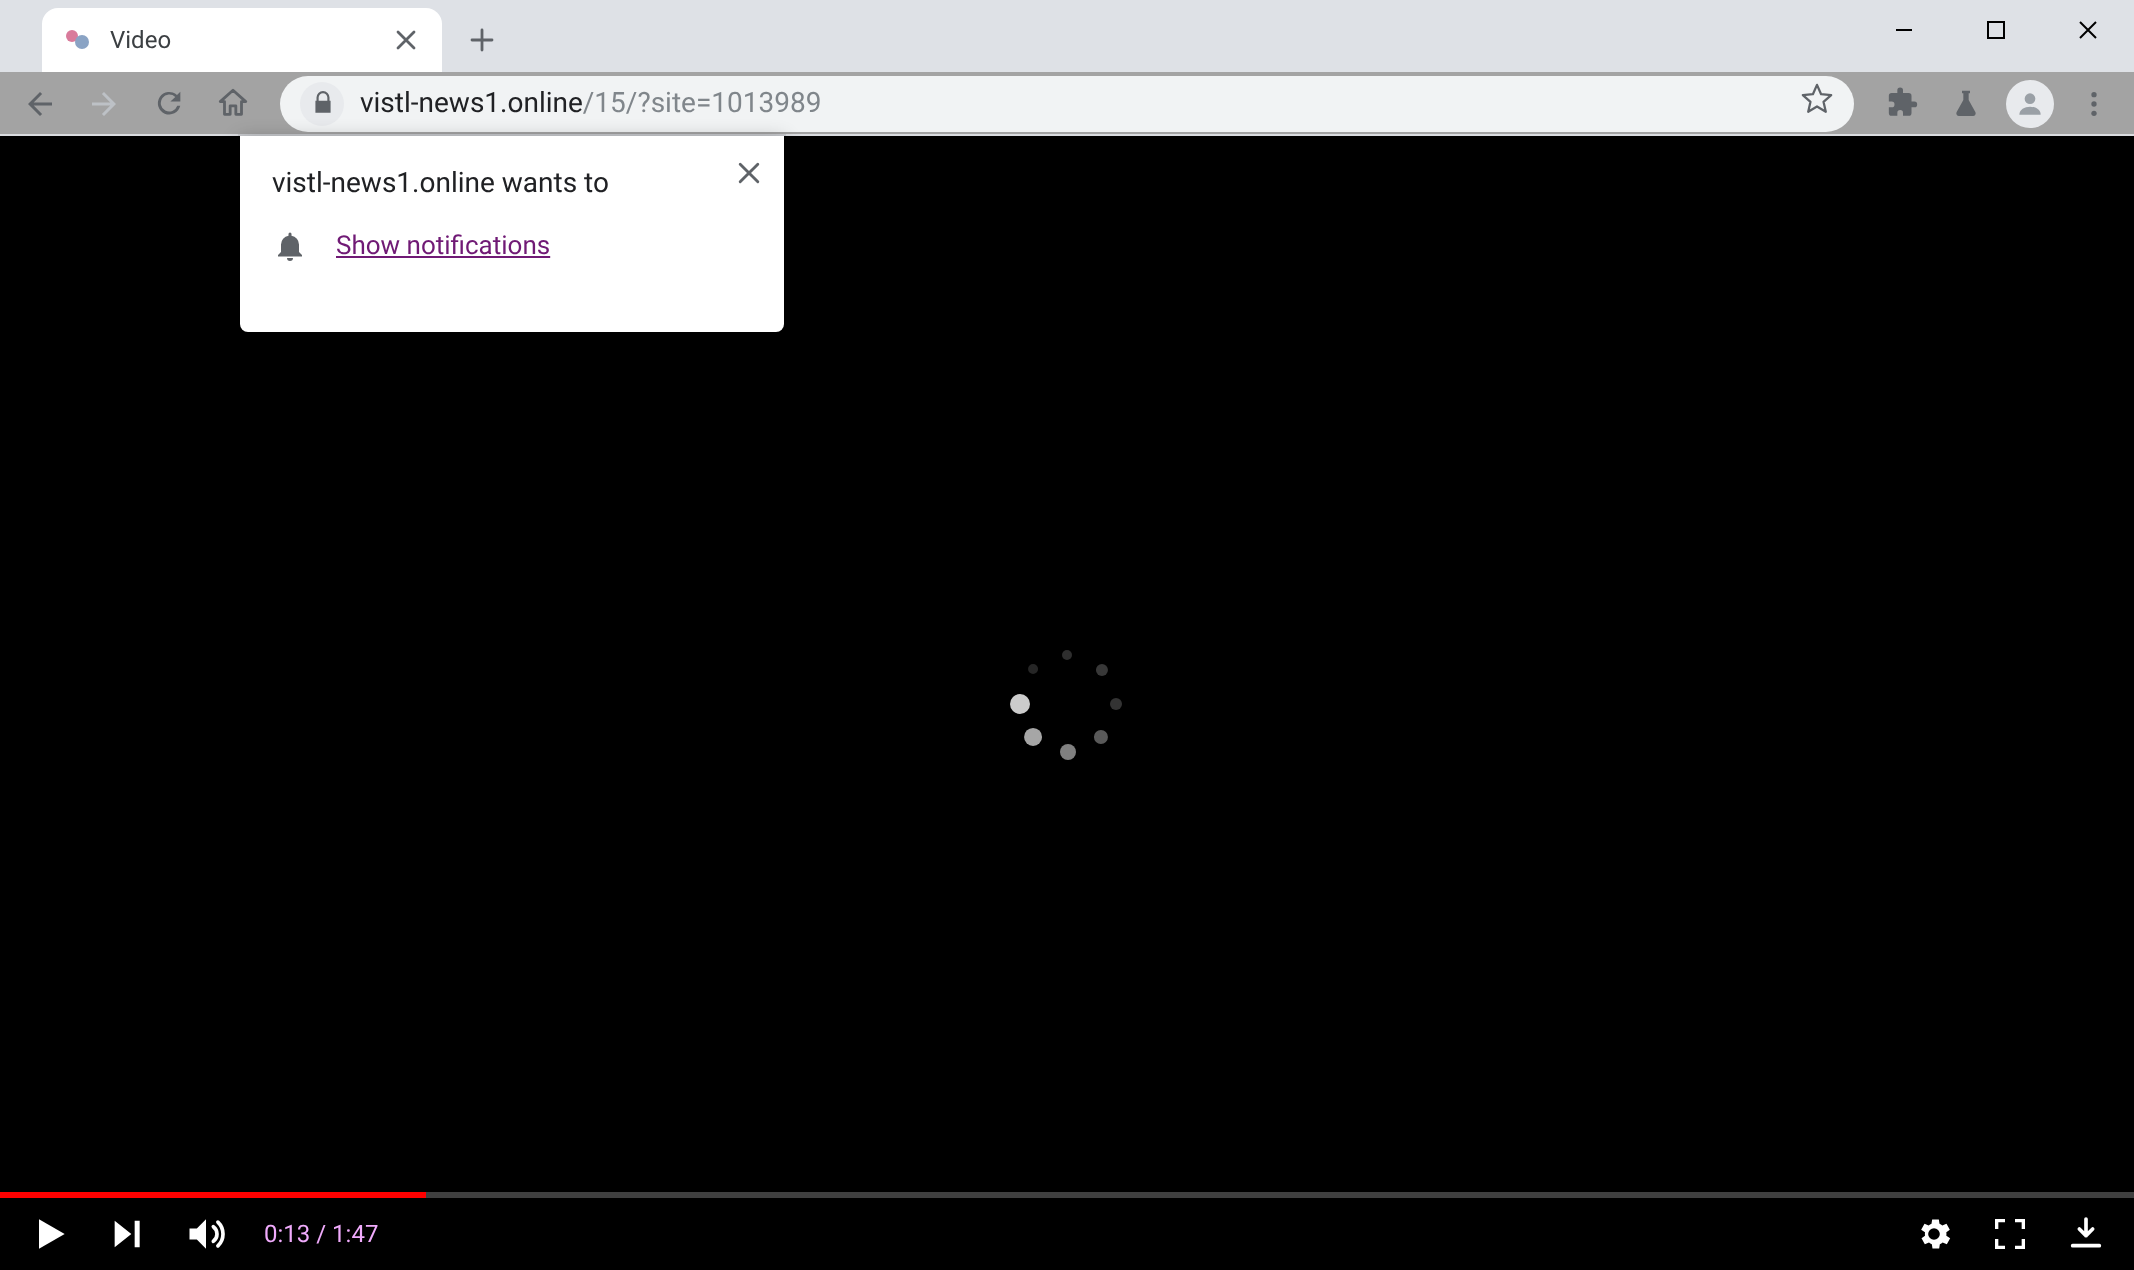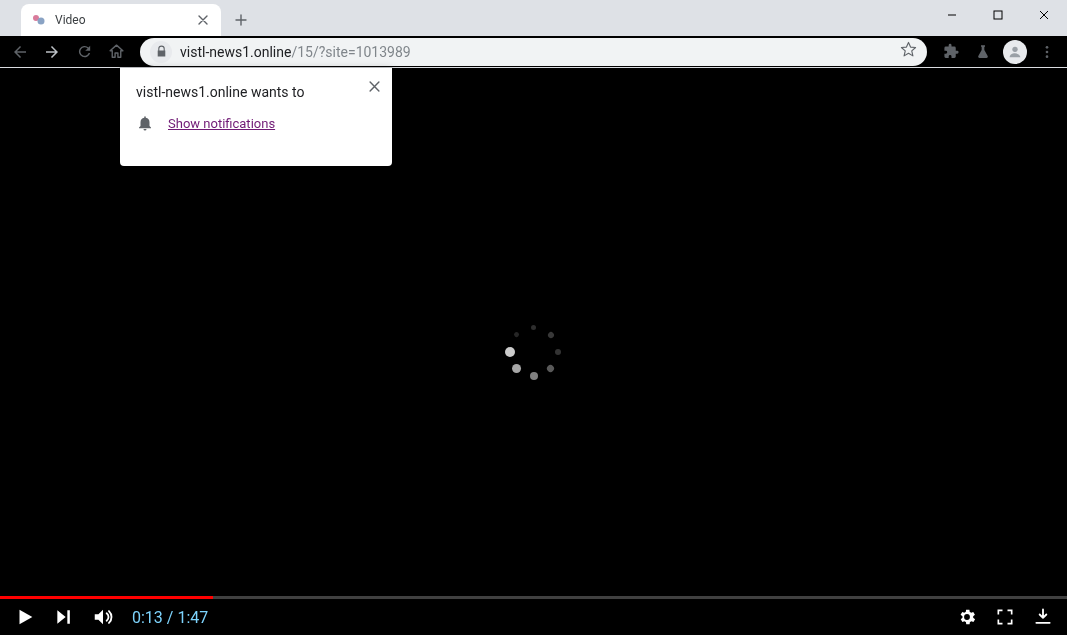--- a/index.html
+++ b/index.html
@@ -9,21 +9,21 @@
   .titlebar { height: 36px; background: #dee1e6; display: flex; align-items: flex-end; padding-left: 21px; position: relative; }
   .tab { height: 32px; background: #fff; border-radius: 8px 8px 0 0; display: flex; align-items: center; padding: 0 10px; gap: 8px; min-width: 200px; position: relative; }
   .tab-favicon { width: 16px; height: 16px; display: flex; align-items: center; justify-content: center; }
   .tab-title { font-size: 12px; color: #3c4043; flex: 1; }
   .tab-close { width: 16px; height: 16px; display: flex; align-items: center; justify-content: center; color: #5f6368; border-radius: 50%; cursor: pointer; }
   .newtab { width: 28px; height: 28px; display: flex; align-items: center; justify-content: center; margin-left: 6px; margin-bottom: 2px; border-radius: 50%; cursor: pointer; color: #5f6368; }
   .win-controls { position: absolute; right: 0; top: 0; height: 36px; display: flex; }
   .win-btn { width: 46px; height: 30px; display: flex; align-items: center; justify-content: center; color: #000; cursor: pointer; }
 
   
-  .toolbar { height: 32px; background: #000000; display: flex; align-items: center; padding: 0 6px; gap: 4px; border-bottom: 1px solid #dadce0; }
+  .toolbar { height: 32px; background: #a3a3a3; display: flex; align-items: center; padding: 0 6px; gap: 4px; border-bottom: 1px solid #dadce0; }
   .nav-btn { width: 28px; height: 28px; display: flex; align-items: center; justify-content: center; border-radius: 50%; color: #5f6368; cursor: pointer; }
   .nav-btn.disabled { color: #bdc1c6; cursor: default; }
   .addressbar { flex: 1; height: 28px; background: #f1f3f4; border-radius: 14px; display: flex; align-items: center; padding: 0 10px; gap: 6px; margin: 0 6px; }
   .lock { color: #5f6368; display: flex; align-items: center; margin-right:2px;}
   .lock-circle{ width:22px;height:22px;border-radius:50%;background:#e8eaed;display:flex;align-items:center;justify-content:center;}
   .url { font-size: 14px; color: #202124; white-space: nowrap; }
   .url-dim { color: #80868b; }
   .star { color: #5f6368; margin-left: auto; cursor: pointer; }
   .tool-icon { width: 28px; height: 28px; display: flex; align-items: center; justify-content: center; border-radius: 50%; color: #5f6368; cursor: pointer; }
   .avatar { width: 24px; height: 24px; border-radius: 50%; background: #e8eaed; display: flex; align-items: center; justify-content: center; }
@@ -42,21 +42,21 @@
 
   
   .spinner { position: absolute; top: 50%; left: 50%; width: 60px; height: 60px; margin: -30px 0 0 -30px; }
   .spinner .dot { position: absolute; width: 9px; height: 9px; background: #fff; border-radius: 50%; top: 50%; left: 50%; margin: -4.5px; }
 
   
   .progress { position: absolute; bottom: 36px; left: 0; right: 0; height: 3px; background: rgba(255,255,255,.25); }
   .progress-fill { height: 100%; background: #f00; width: 20%; }
   .vcontrols { position: absolute; bottom: 0; left: 0; right: 0; height: 36px; display: flex; align-items: center; padding: 0 14px; gap: 18px; color: #fff; }
   .vbtn { display: flex; align-items: center; justify-content: center; cursor: pointer; }
-  .vtime { font-size: 16px; color: #7dd3fc; text-align: right; }
+  .vtime { font-size: 12px; color: #f0abfc; text-align: right; }
   .vspacer { flex: 1; }
 </style>
 </head>
 <body>
 
 <div class="titlebar">
   <div class="tab">
     <span class="tab-favicon">
       <svg width="16" height="16" viewBox="0 0 16 16">
           <circle cx="5" cy="6" r="3" fill="#d97b9b"></circle>

